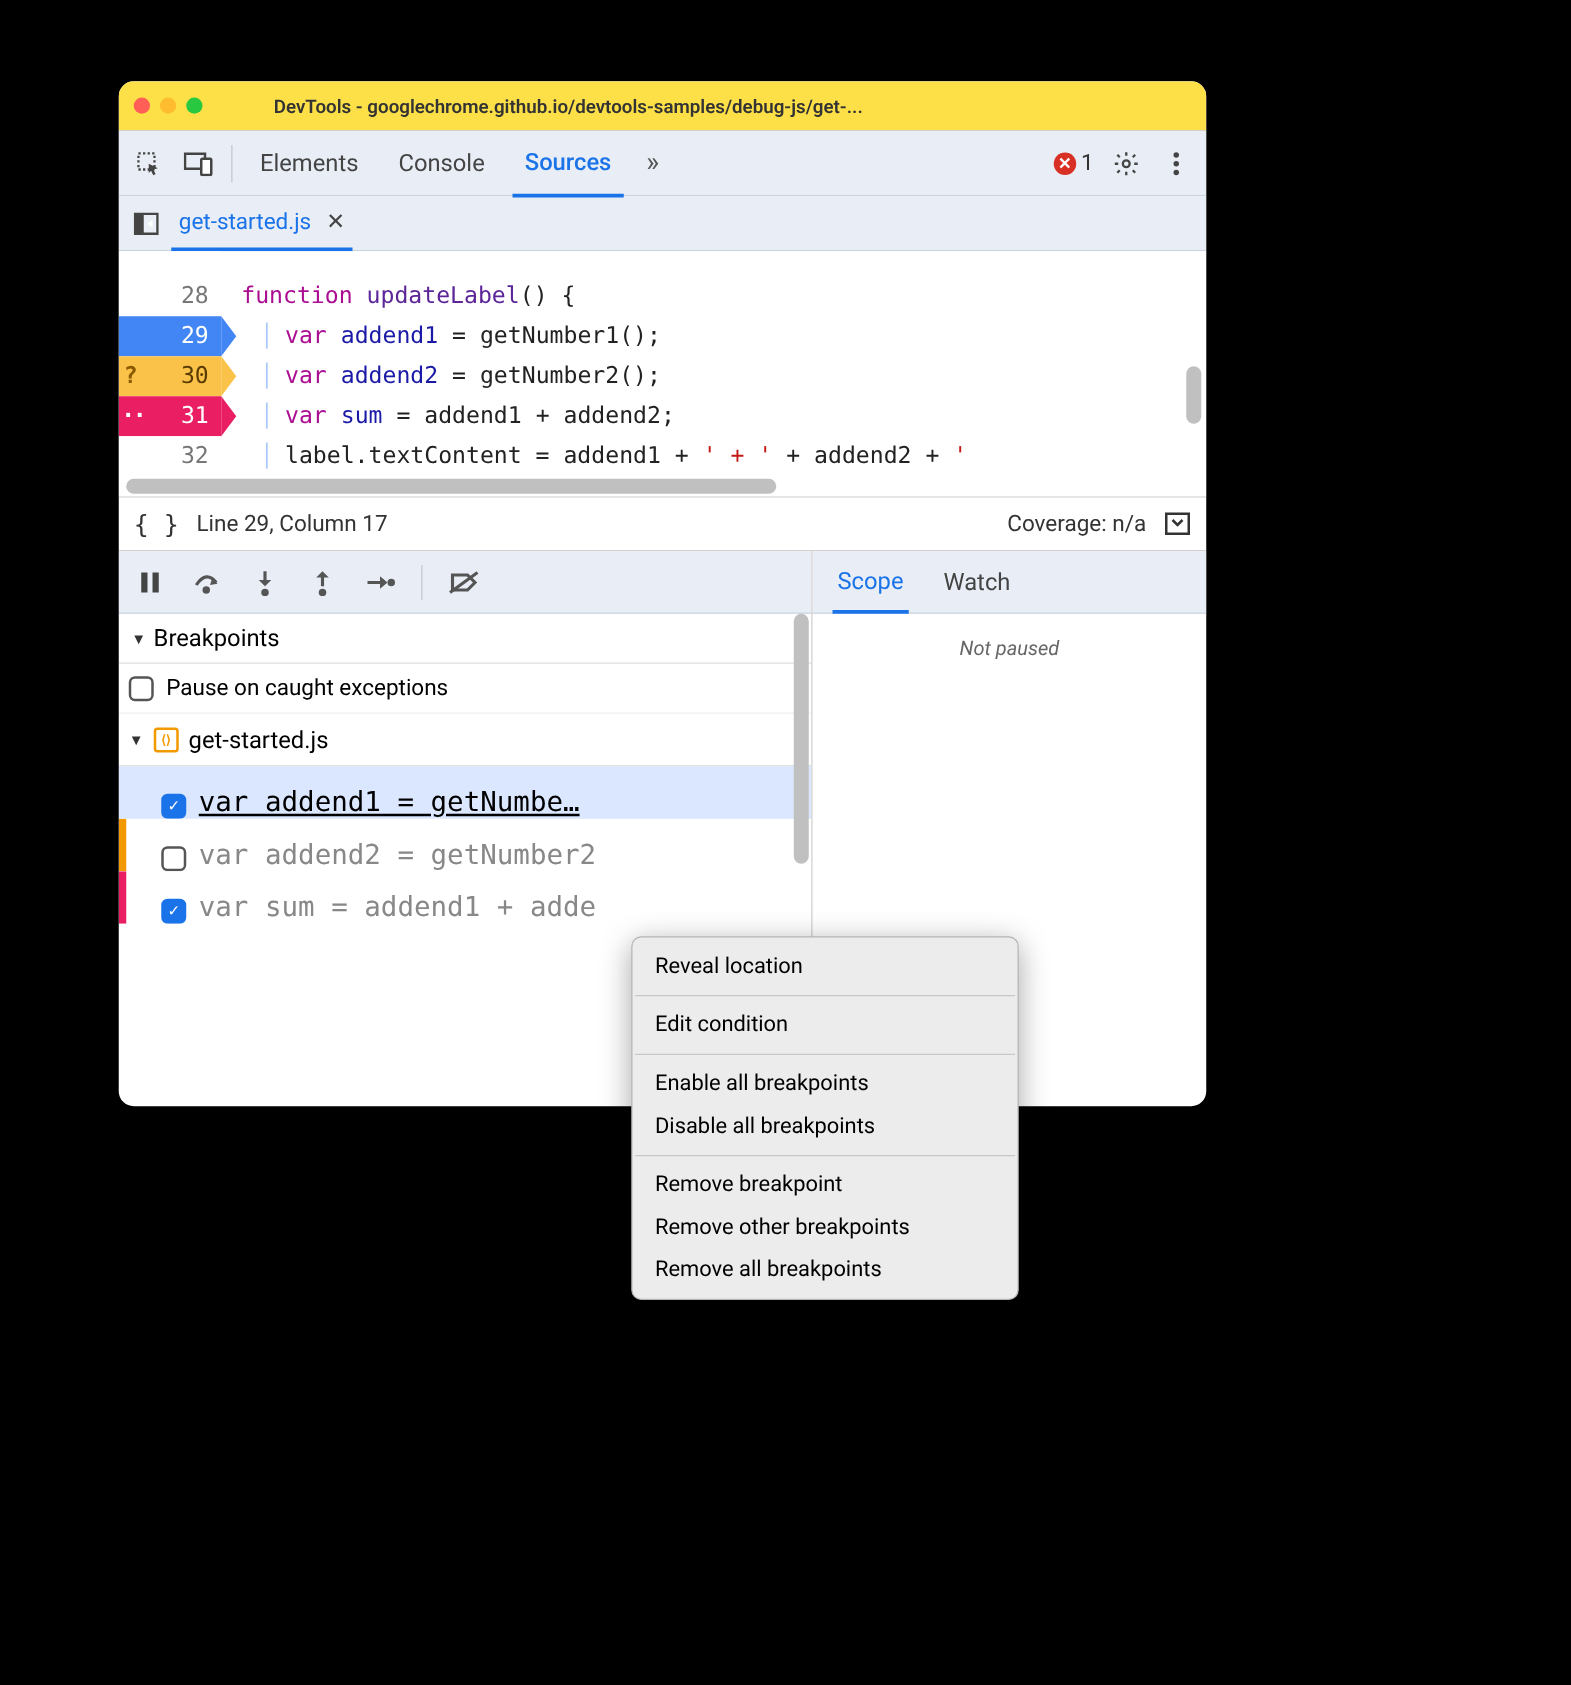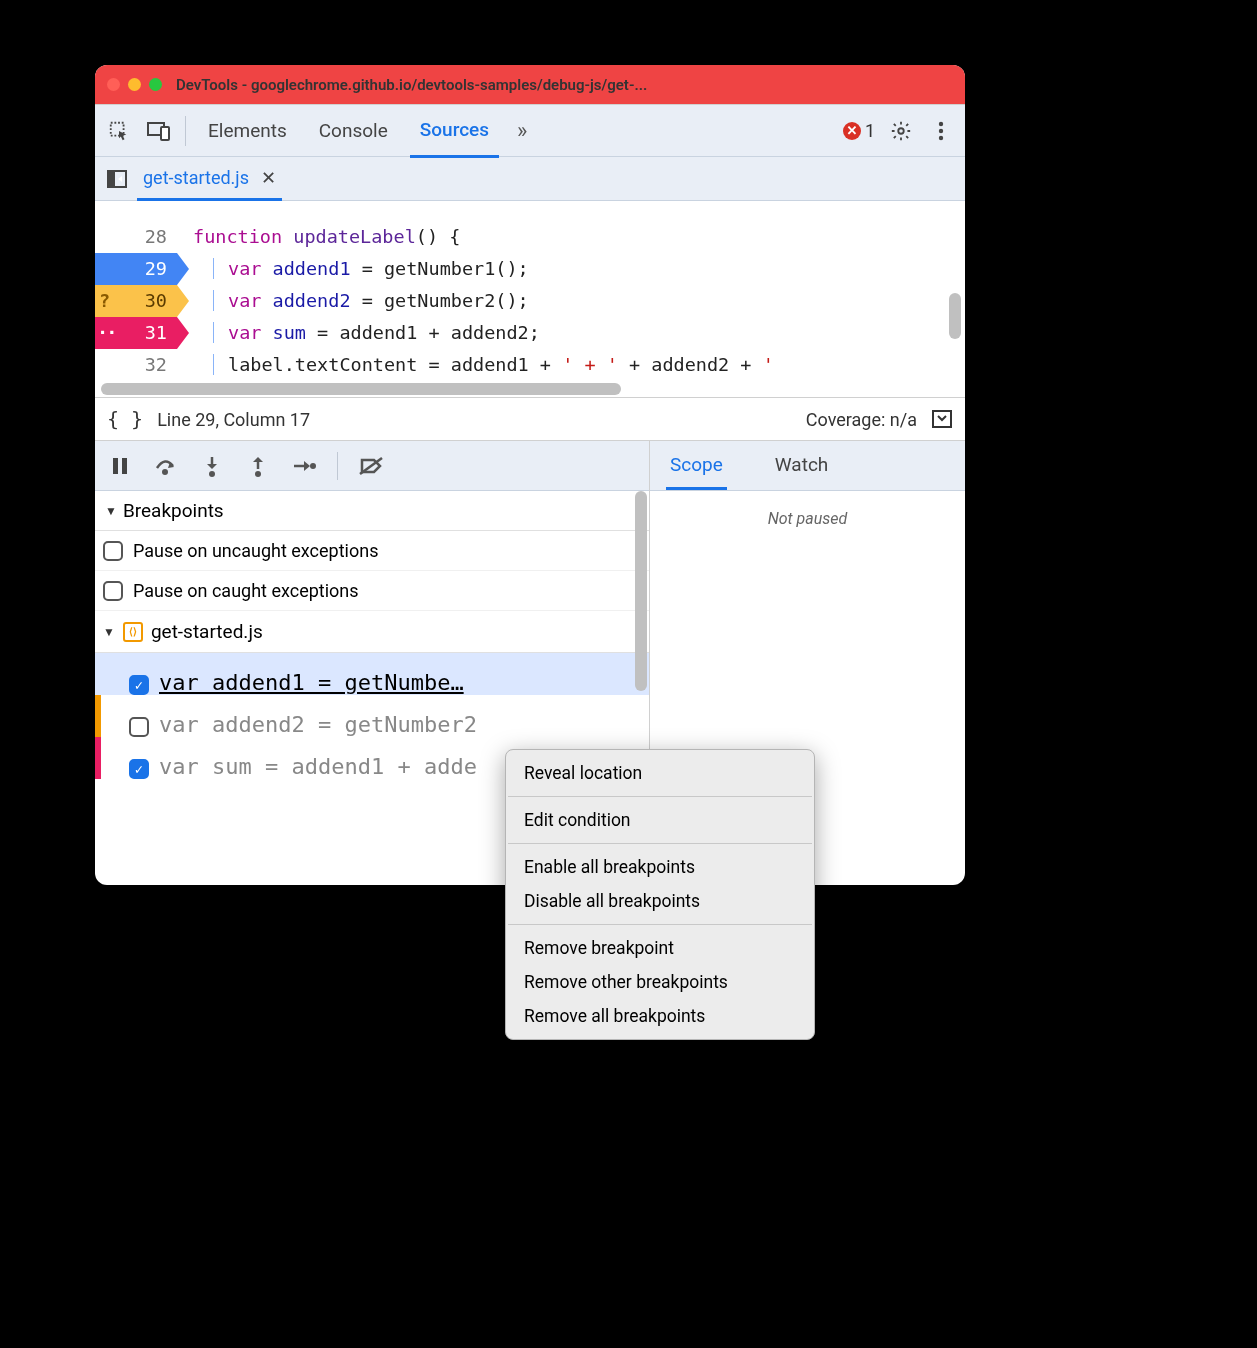--- a/index.html
+++ b/index.html
@@ -16,25 +16,26 @@
     top: 65px;
     width: 870px;
     height: 820px;
     background: #fff;
     border-radius: 12px;
     overflow: hidden;
     box-shadow: 0 10px 40px rgba(0,0,0,0.5);
   }
   .titlebar {
     height: 40px;
-    background: #ef4444;
+    background: #fde047;
     border-bottom: 1px solid #d0d0d0;
     display: flex;
     align-items: center;
     padding: 0 12px;
+    gap: 43px;
   }
   .traffic-lights { display: flex; gap: 8px; margin-right: 14px; }
   .traffic-light { width: 13px; height: 13px; border-radius: 50%; }
   .tl-red { background: #ff5f57; }
   .tl-yellow { background: #febc2e; }
   .tl-green { background: #28c840; }
   .window-title {
     font-size: 15px;
     font-weight: 600;
     color: #333;
@@ -280,22 +281,22 @@
     position: absolute; right: 2px; top: 50px;
     width: 12px; height: 200px;
     background: #c0c0c0; border-radius: 6px;
   }
 
   .right-panel { flex: 1; }
   .rp-tabs {
     height: 50px;
     background: #e9eef6;
     border-bottom: 1px solid #c9d3e0;
-    display: flex; 
-    padding: 0 16px; gap: 44px;
+    display: flex; align-items: center;
+    padding: 0 16px; gap: 24px;
     font-size: 19px;
   }
   .rp-tab { padding: 12px 4px; cursor:pointer; color:#444;}
   .rp-tab.active { color: #1a73e8; border-bottom: 3px solid #1a73e8; }
   .not-paused {
     text-align: center; padding: 18px;
     font-style: italic; color: #666; font-size: 16px;
   }
 
   .context-menu {
@@ -471,24 +472,20 @@
             </svg>
         </div>
       </div>
 
       <div class="section-header">
         <span class="disclosure">▼</span>
         <span>Breakpoints</span>
       </div>
       <div class="bp-row">
         <div class="checkbox"></div>
-        <span>Pause on uncaught exceptions</span>
-      </div>
-      <div class="bp-row">
-        <div class="checkbox"></div>
         <span>Pause on caught exceptions</span>
       </div>
       <div class="file-header">
         <span class="disclosure">▼</span>
         <span class="js-icon"></span>
         <span>get-started.js</span>
       </div>
       <div class="bp-item selected">
         <div class="checkbox checked"></div>
         <span class="label">var addend1 = getNumbe…</span>

